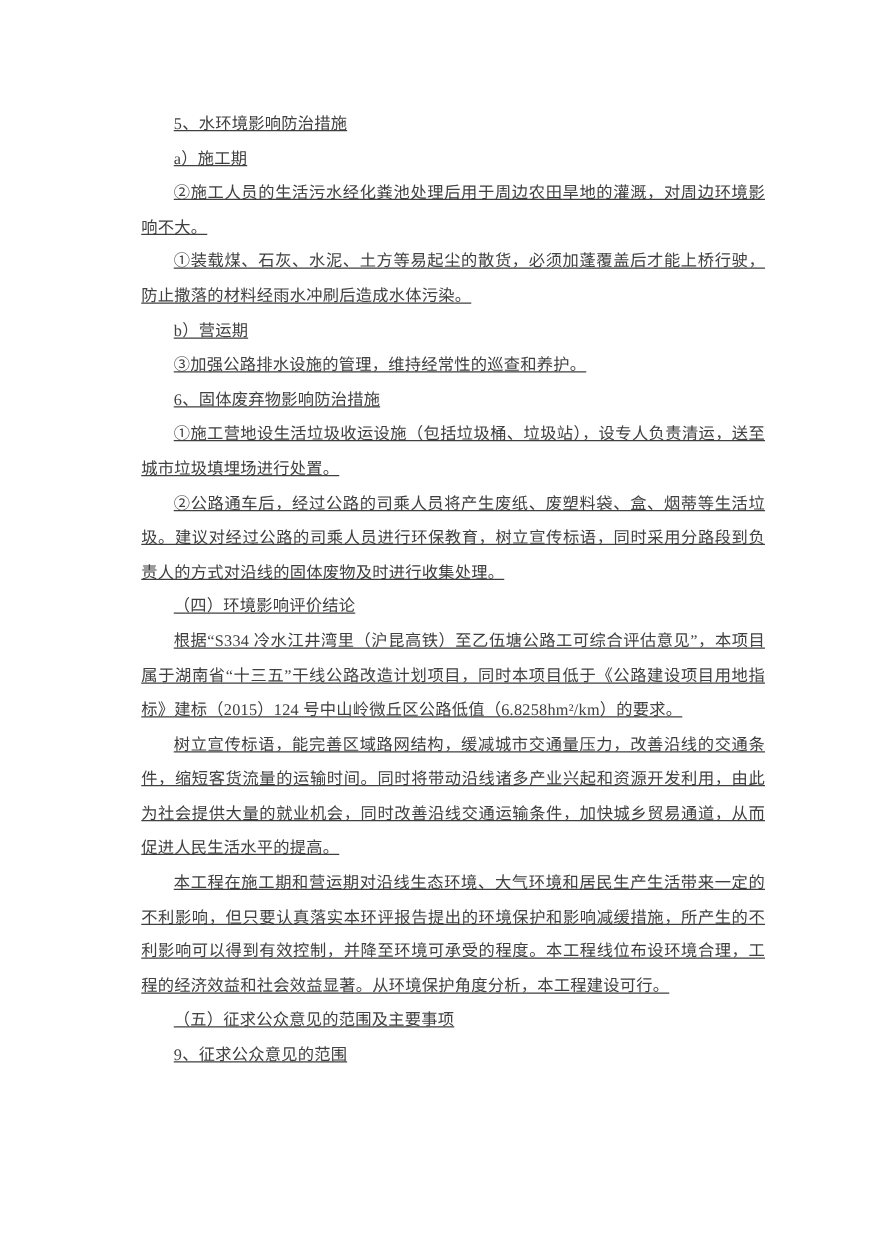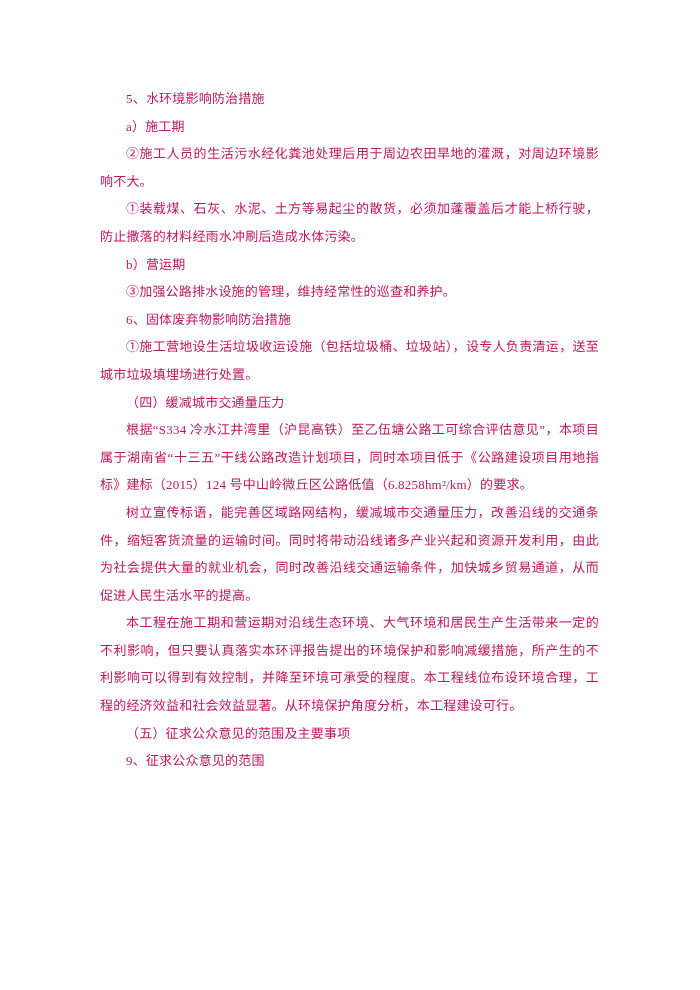--- a/index.html
+++ b/index.html
@@ -11,30 +11,31 @@
     position: relative;
     width: 700px;
     height: 990px;
     margin: 0 auto;
     background: #ffffff;
     overflow: hidden;
     box-sizing: border-box;
   }
   .doc-body {
     position: absolute;
-    left: 100px;
+    left: 113px;
     top: 85px;
     width: 499px;
     font-family: "Liberation Serif", "DejaVu Serif", serif;
     font-size: 13px;
     line-height: 27.6px;
-    color: #be185d;
+    color: #404040;
     text-align: justify;
     text-justify: inter-character;
     letter-spacing: 0.2px;
+    text-decoration: underline;
   }
   .doc-body p.para {
     margin: 0;
     padding: 0;
     text-indent: 2em;
     word-break: break-all;
   }
 </style>
 </head>
 <body>
@@ -42,20 +43,21 @@
 <div class="page">
   <div class="doc-body" id="doc-body">
       <p class="para">5、水环境影响防治措施</p>
       <p class="para">a）施工期</p>
       <p class="para">②施工人员的生活污水经化粪池处理后用于周边农田旱地的灌溉，对周边环境影响不大。</p>
       <p class="para">①装载煤、石灰、水泥、土方等易起尘的散货，必须加蓬覆盖后才能上桥行驶，防止撒落的材料经雨水冲刷后造成水体污染。</p>
       <p class="para">b）营运期</p>
       <p class="para">③加强公路排水设施的管理，维持经常性的巡查和养护。</p>
       <p class="para">6、固体废弃物影响防治措施</p>
       <p class="para">①施工营地设生活垃圾收运设施（包括垃圾桶、垃圾站），设专人负责清运，送至城市垃圾填埋场进行处置。</p>
-      <p class="para">（四）缓减城市交通量压力</p>
+      <p class="para">②公路通车后，经过公路的司乘人员将产生废纸、废塑料袋、盒、烟蒂等生活垃圾。建议对经过公路的司乘人员进行环保教育，树立宣传标语，同时采用分路段到负责人的方式对沿线的固体废物及时进行收集处理。</p>
+      <p class="para">（四）环境影响评价结论</p>
       <p class="para">根据“S334 冷水江井湾里（沪昆高铁）至乙伍塘公路工可综合评估意见”，本项目属于湖南省“十三五”干线公路改造计划项目，同时本项目低于《公路建设项目用地指标》建标（2015）124 号中山岭微丘区公路低值（6.8258hm²/km）的要求。</p>
       <p class="para">树立宣传标语，能完善区域路网结构，缓减城市交通量压力，改善沿线的交通条件，缩短客货流量的运输时间。同时将带动沿线诸多产业兴起和资源开发利用，由此为社会提供大量的就业机会，同时改善沿线交通运输条件，加快城乡贸易通道，从而促进人民生活水平的提高。</p>
       <p class="para">本工程在施工期和营运期对沿线生态环境、大气环境和居民生产生活带来一定的不利影响，但只要认真落实本环评报告提出的环境保护和影响减缓措施，所产生的不利影响可以得到有效控制，并降至环境可承受的程度。本工程线位布设环境合理，工程的经济效益和社会效益显著。从环境保护角度分析，本工程建设可行。</p>
       <p class="para">（五）征求公众意见的范围及主要事项</p>
       <p class="para">9、征求公众意见的范围</p>
     </div>
 </div>
 
 </body></html>

